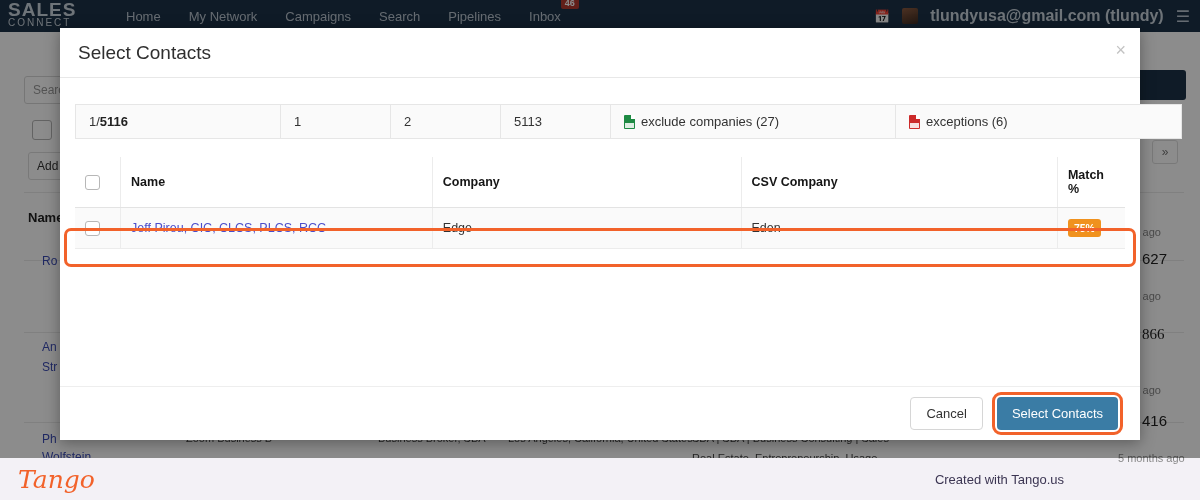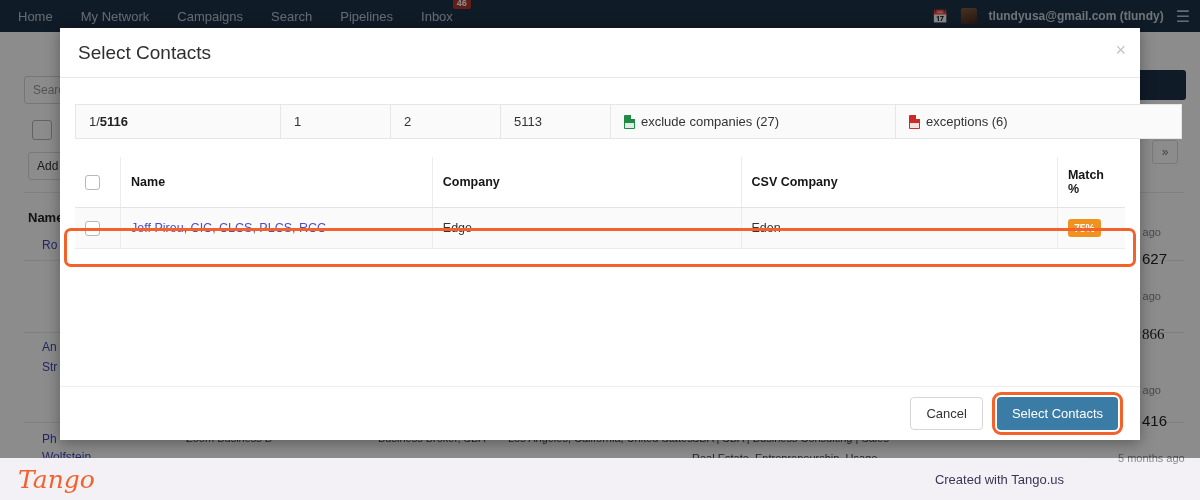--- a/index.html
+++ b/index.html
@@ -38,21 +38,21 @@
   }
   .nav-right {
     margin-left: auto; display: flex; align-items: center; gap: 12px;
     padding-right: 10px;
   }
   .cal-icon { color: #9fb0bf; font-size: 13px; }
   .avatar {
     width: 16px; height: 16px; border-radius: 2px;
     background: linear-gradient(160deg,#8a5a40,#3d2a20);
   }
-  .user-email { color: #c9d3dc; font-size: 12px; font-weight: bold; }
+  .user-email { color: #c9d3dc; font-size: 16px; font-weight: bold; }
   .hamburger { color: #b9c4cf; font-size: 16px; }
 
   
   .bg-body { position: absolute; left: 0; top: 32px; width: 1200px; height: 426px; background: #fff; }
   .bg-searchbox {
     position: absolute; left: 24px; top: 44px; width: 120px; height: 28px;
     border: 1px solid #d8d8d8; border-radius: 3px; color: #999; font-size: 12px;
     padding: 6px 8px;
   }
   .bg-bluebtn {
@@ -244,20 +244,24 @@
   }
 </style>
 </head>
 <body>
 
 <div id="root">
 
   <div class="app-bg">
 
     <div class="topnav">
+      <div class="brand">
+        <div>SALES</div>
+        <div class="b2">CONNECT</div>
+      </div>
       <div class="nav-links">
         <span class="nav-link">Home</span>
         <span class="nav-link">My Network</span>
         <span class="nav-link">Campaigns</span>
         <span class="nav-link">Search</span>
         <span class="nav-link">Pipelines</span>
         <span class="nav-link">
           <span>Inbox</span>
           <span class="nav-badge">46</span>
         </span>
@@ -276,21 +280,21 @@
       <div class="bg-chk"></div>
       <div class="bg-chevron">»</div>
       <div class="bg-addbtn">Add</div>
       <div class="bg-colhdr">Name</div>
 
       <div class="bg-hline" style="left:24px; top:160px; width:1160px;"></div>
       <div class="bg-hline" style="left:24px; top:228px; width:1160px;"></div>
       <div class="bg-hline" style="left:24px; top:300px; width:1160px;"></div>
       <div class="bg-hline" style="left:24px; top:390px; width:1160px;"></div>
 
-      <div class="bg-rowtext" style="left:42px; top:206px;">Ro</div>
+      <div class="bg-rowtext" style="left:42px; top:222px;">Ro</div>
       <div class="bg-muted" style="left:1134px; top:194px;">s ago</div>
       <div class="bg-num" style="left:1142px; top:218px;">627</div>
 
       <div class="bg-rowtext" style="left:42px; top:308px;">An</div>
       <div class="bg-rowtext" style="left:42px; top:328px;">Str</div>
       <div class="bg-muted" style="left:1134px; top:258px;">s ago</div>
       <div class="bg-num" style="left:1142px; top:294px;font-family:Liberation Serif, serif;">866</div>
 
       <div class="bg-rowtext" style="left:42px; top:400px;">Ph</div>
       <div class="bg-rowtext" style="left:42px; top:418px;">Wolfstein</div>

